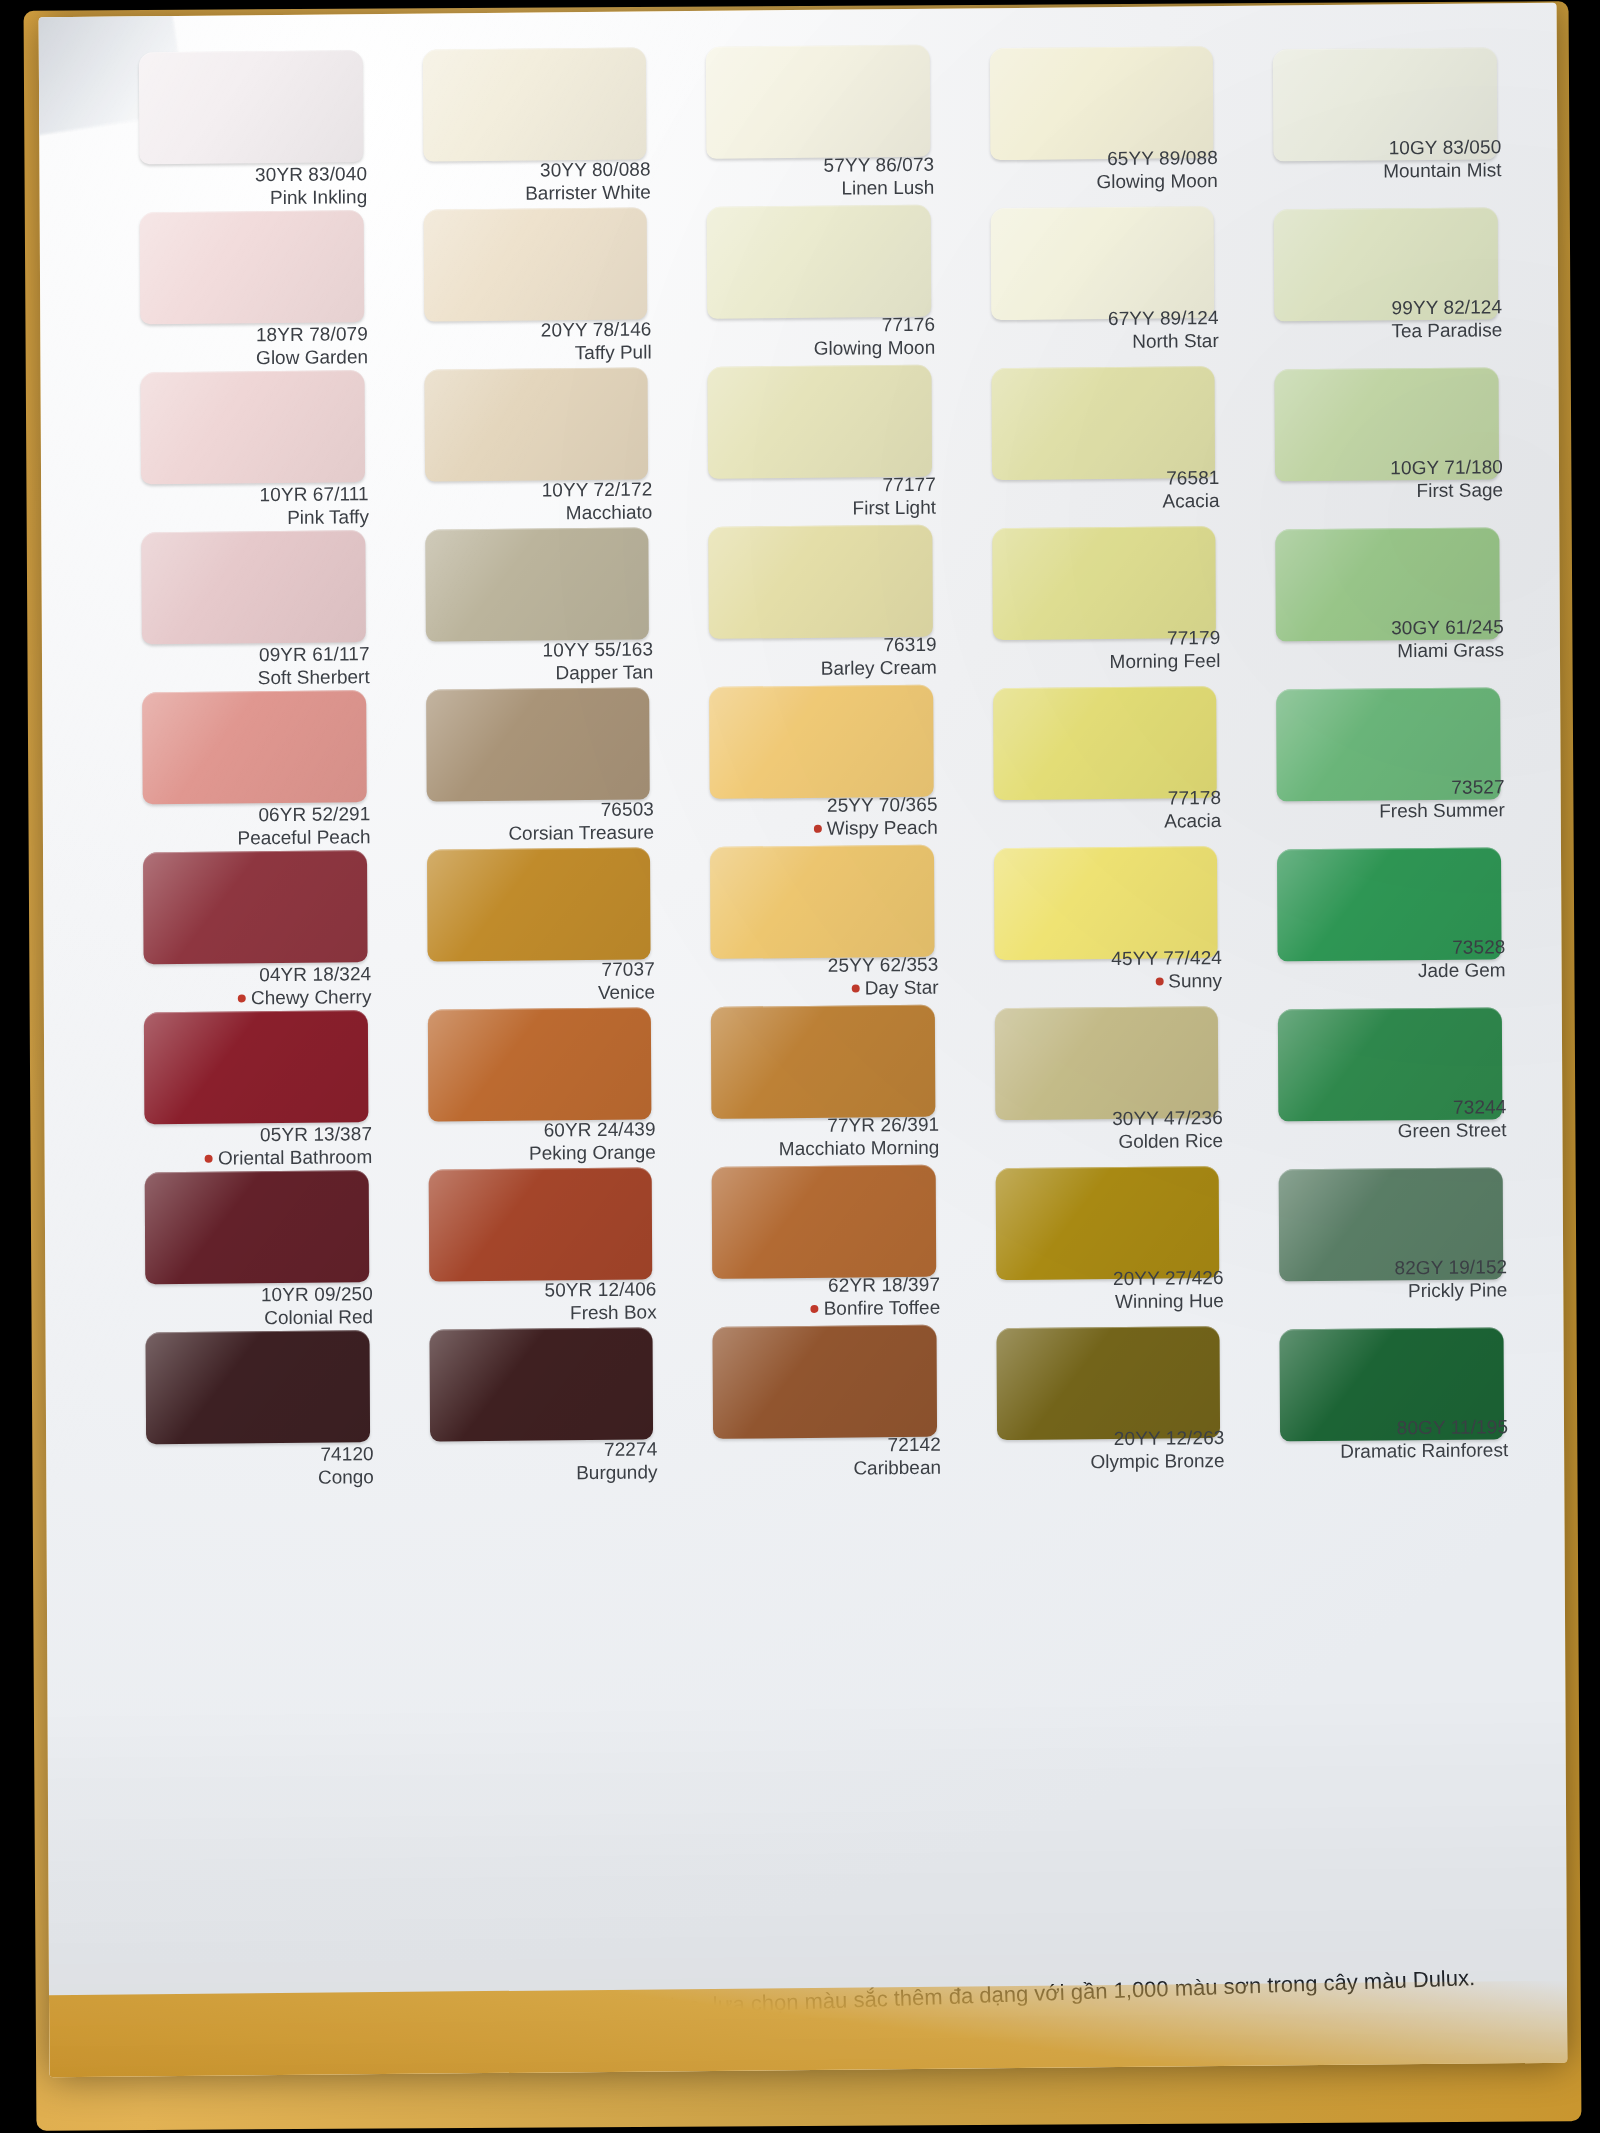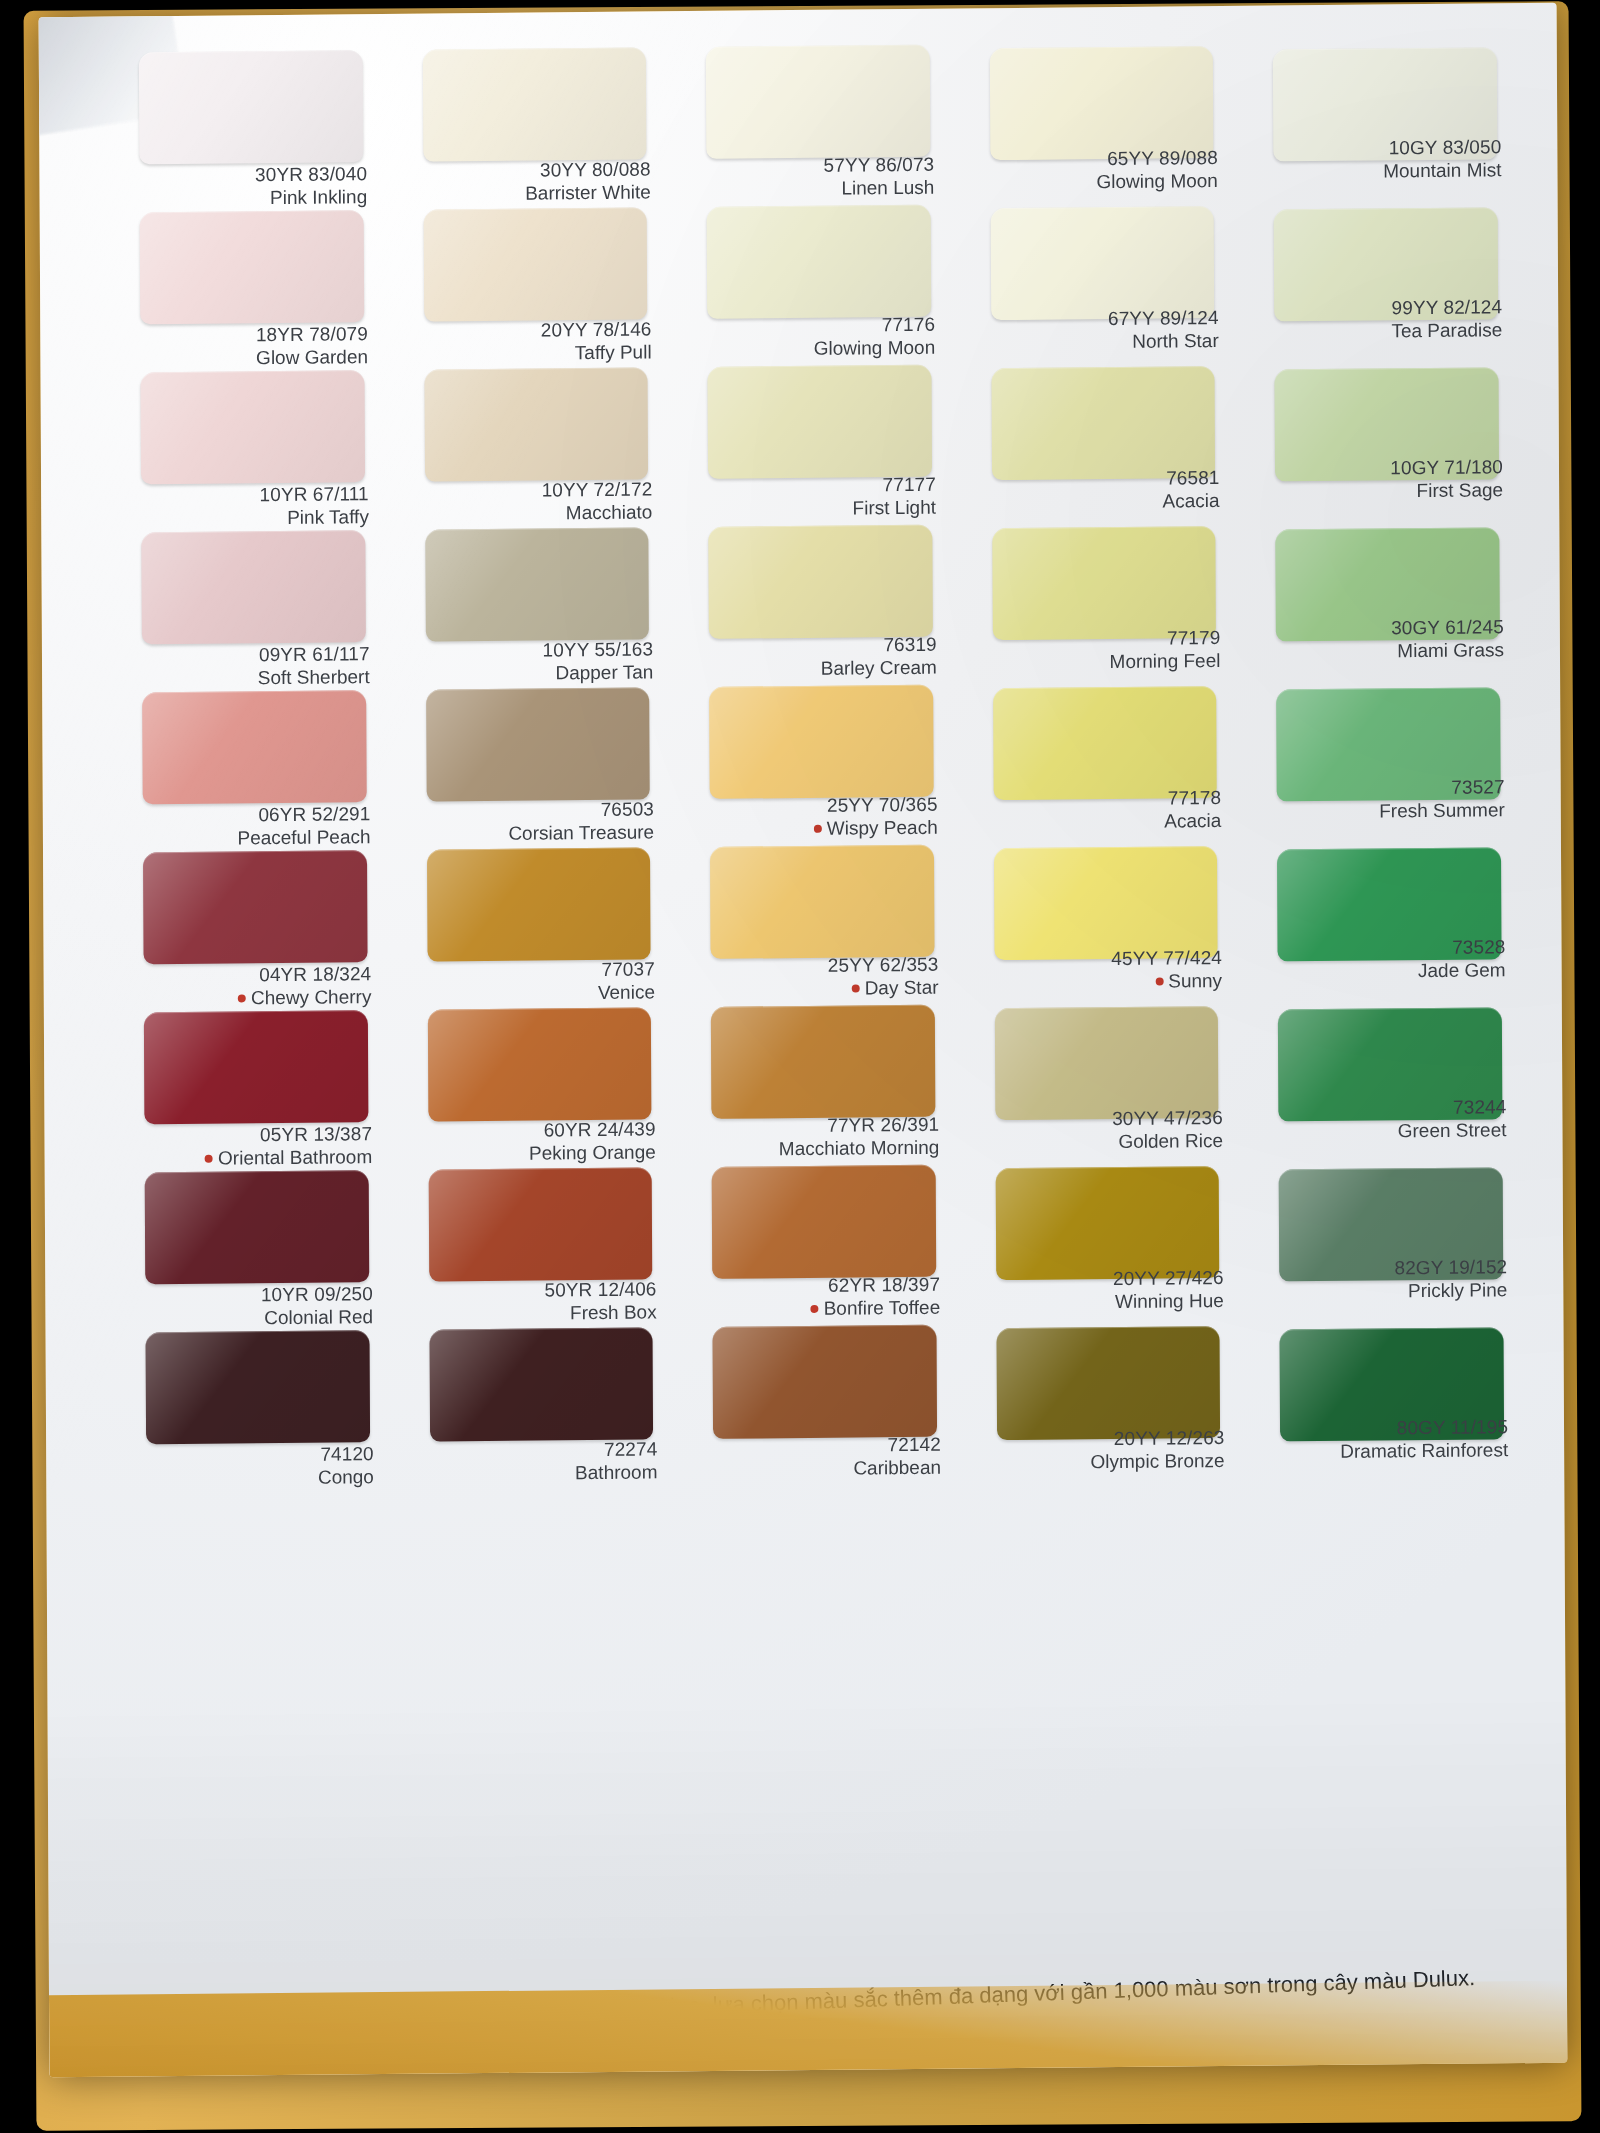--- a/index.html
+++ b/index.html
@@ -406,21 +406,21 @@
         <div class="chip" style="background: rgb(61, 32, 35);"></div>
         <div class="caption">
           <div class="code">74120</div>
           <div class="nm"><span>Congo</span></div>
         </div>
       </div>
       <div class="cell col1">
         <div class="chip" style="background: rgb(63, 32, 33);"></div>
         <div class="caption">
           <div class="code">72274</div>
-          <div class="nm"><span>Bathroom</span></div>
+          <div class="nm"><span>Burgundy</span></div>
         </div>
       </div>
       <div class="cell col2">
         <div class="chip" style="background: rgb(145, 85, 47);"></div>
         <div class="caption">
           <div class="code">72142</div>
           <div class="nm"><span>Caribbean</span></div>
         </div>
       </div>
       <div class="cell col3">

